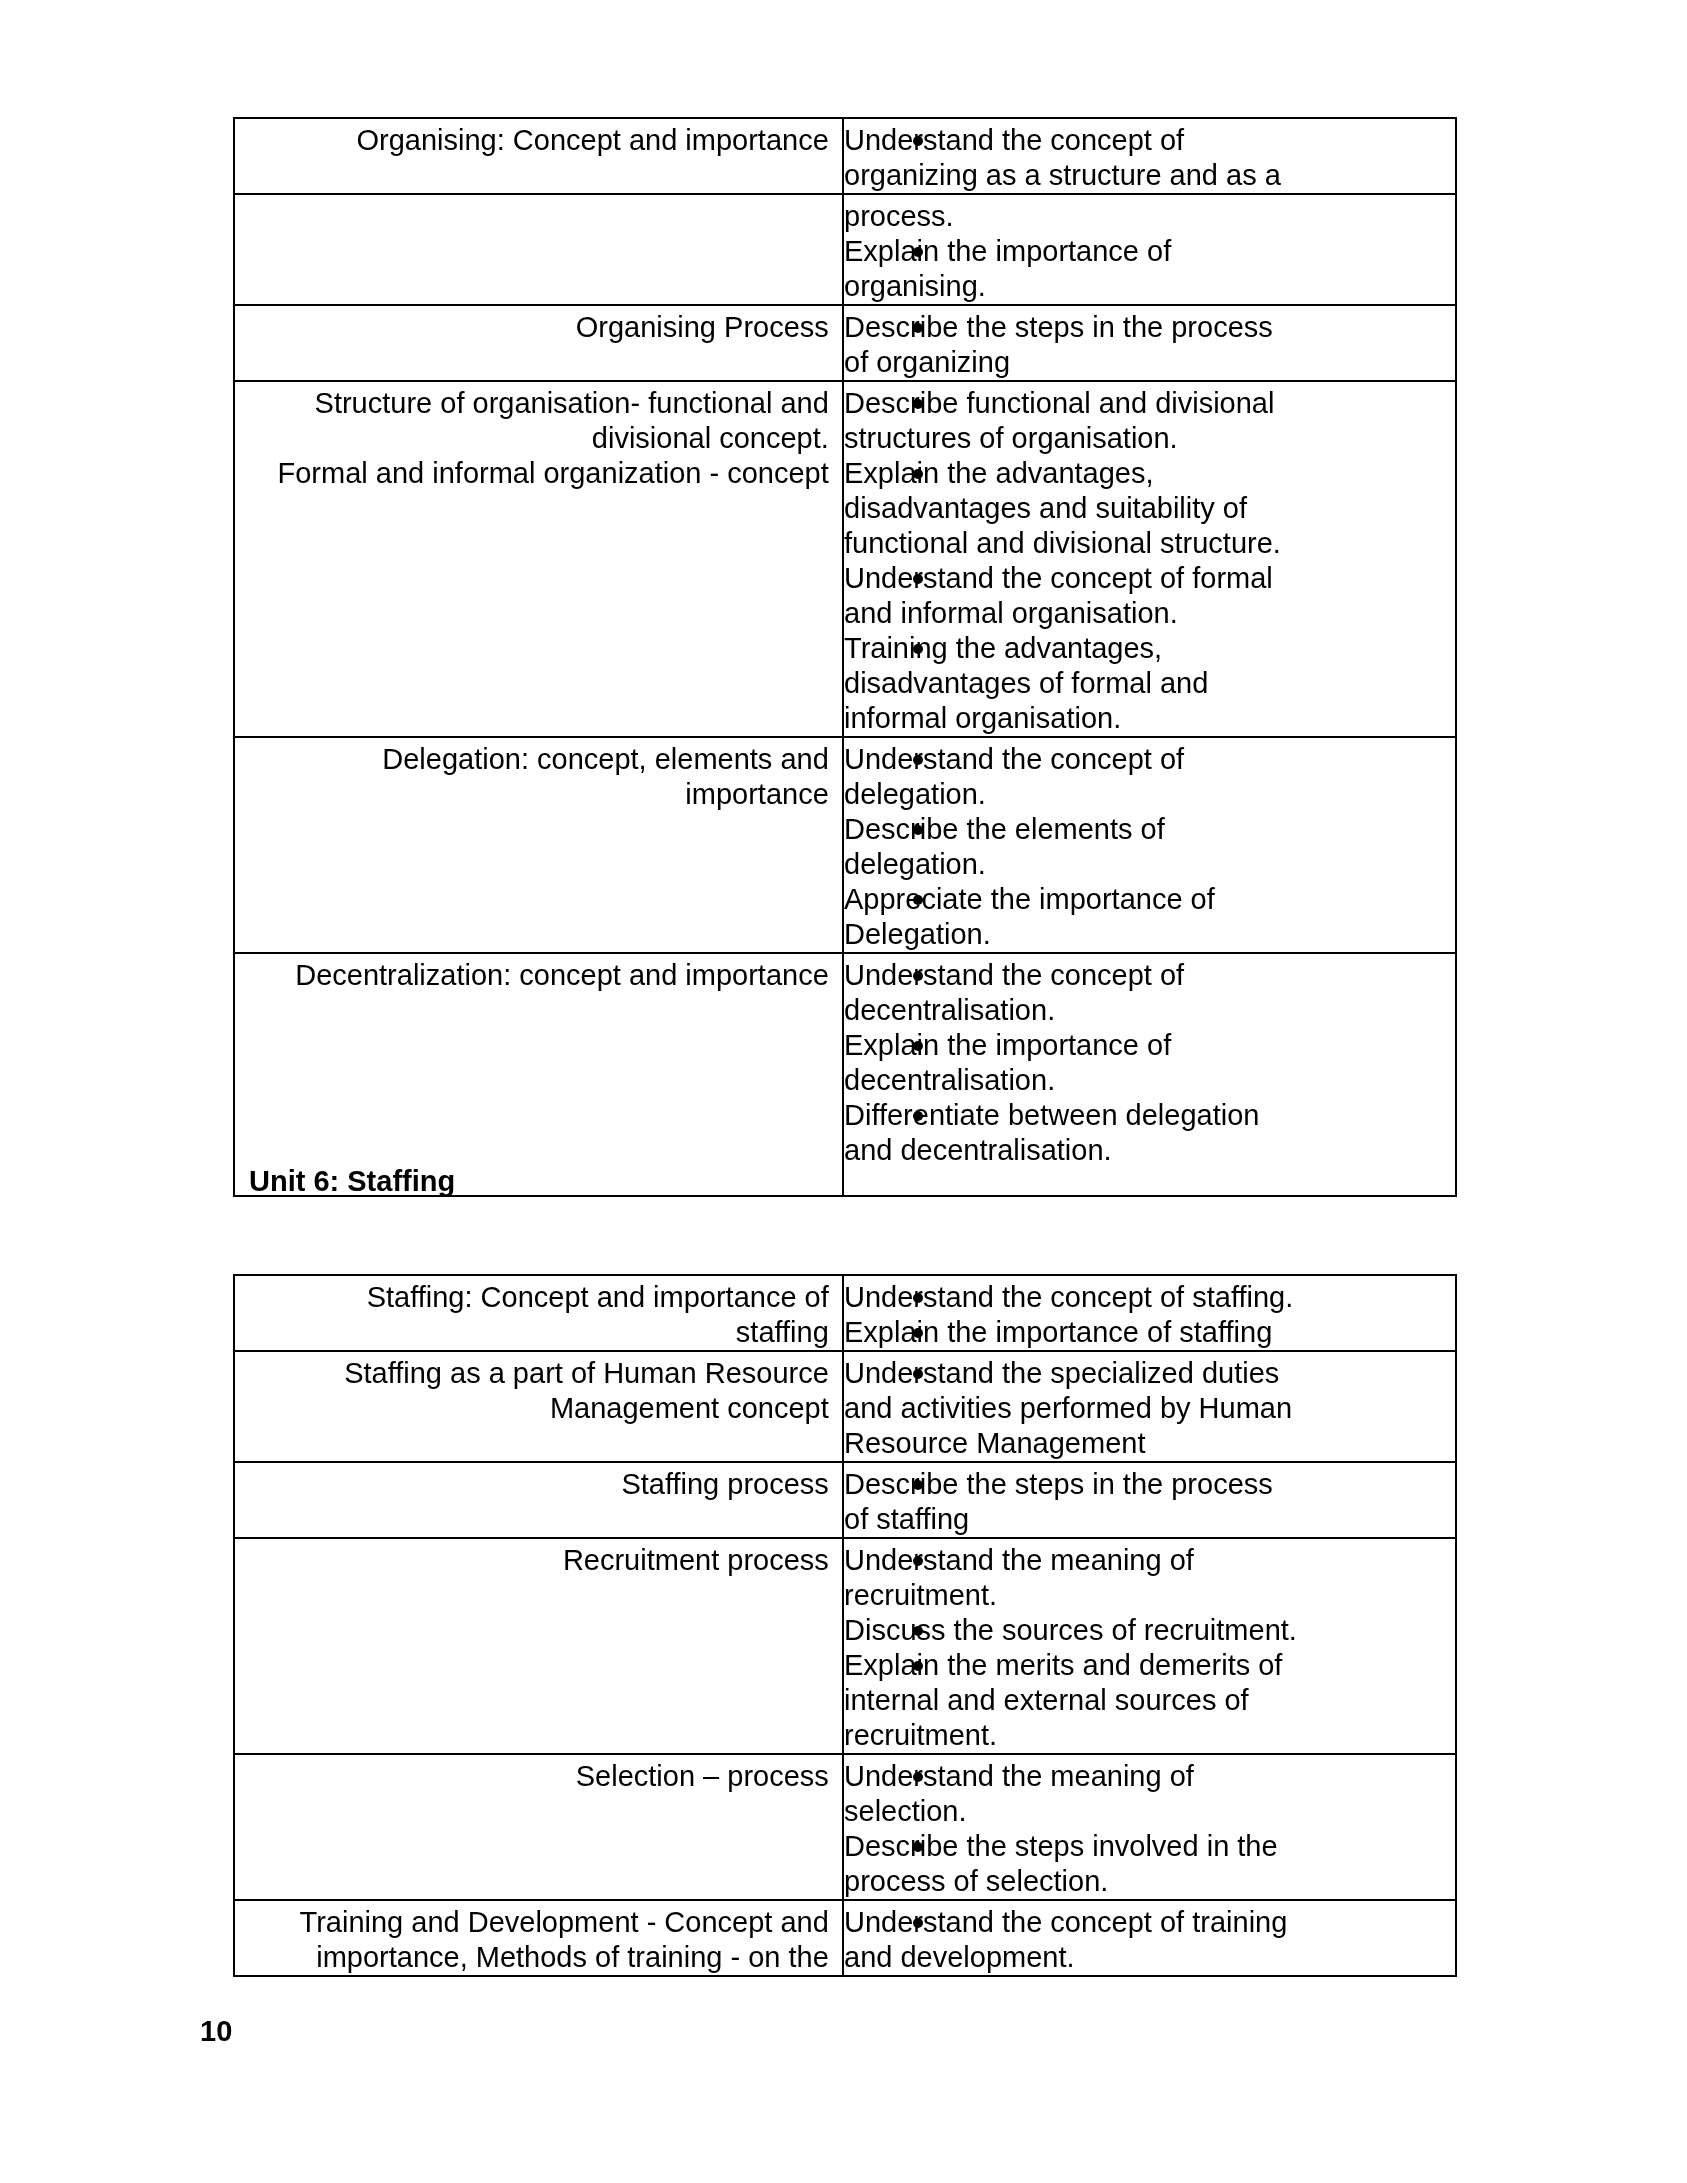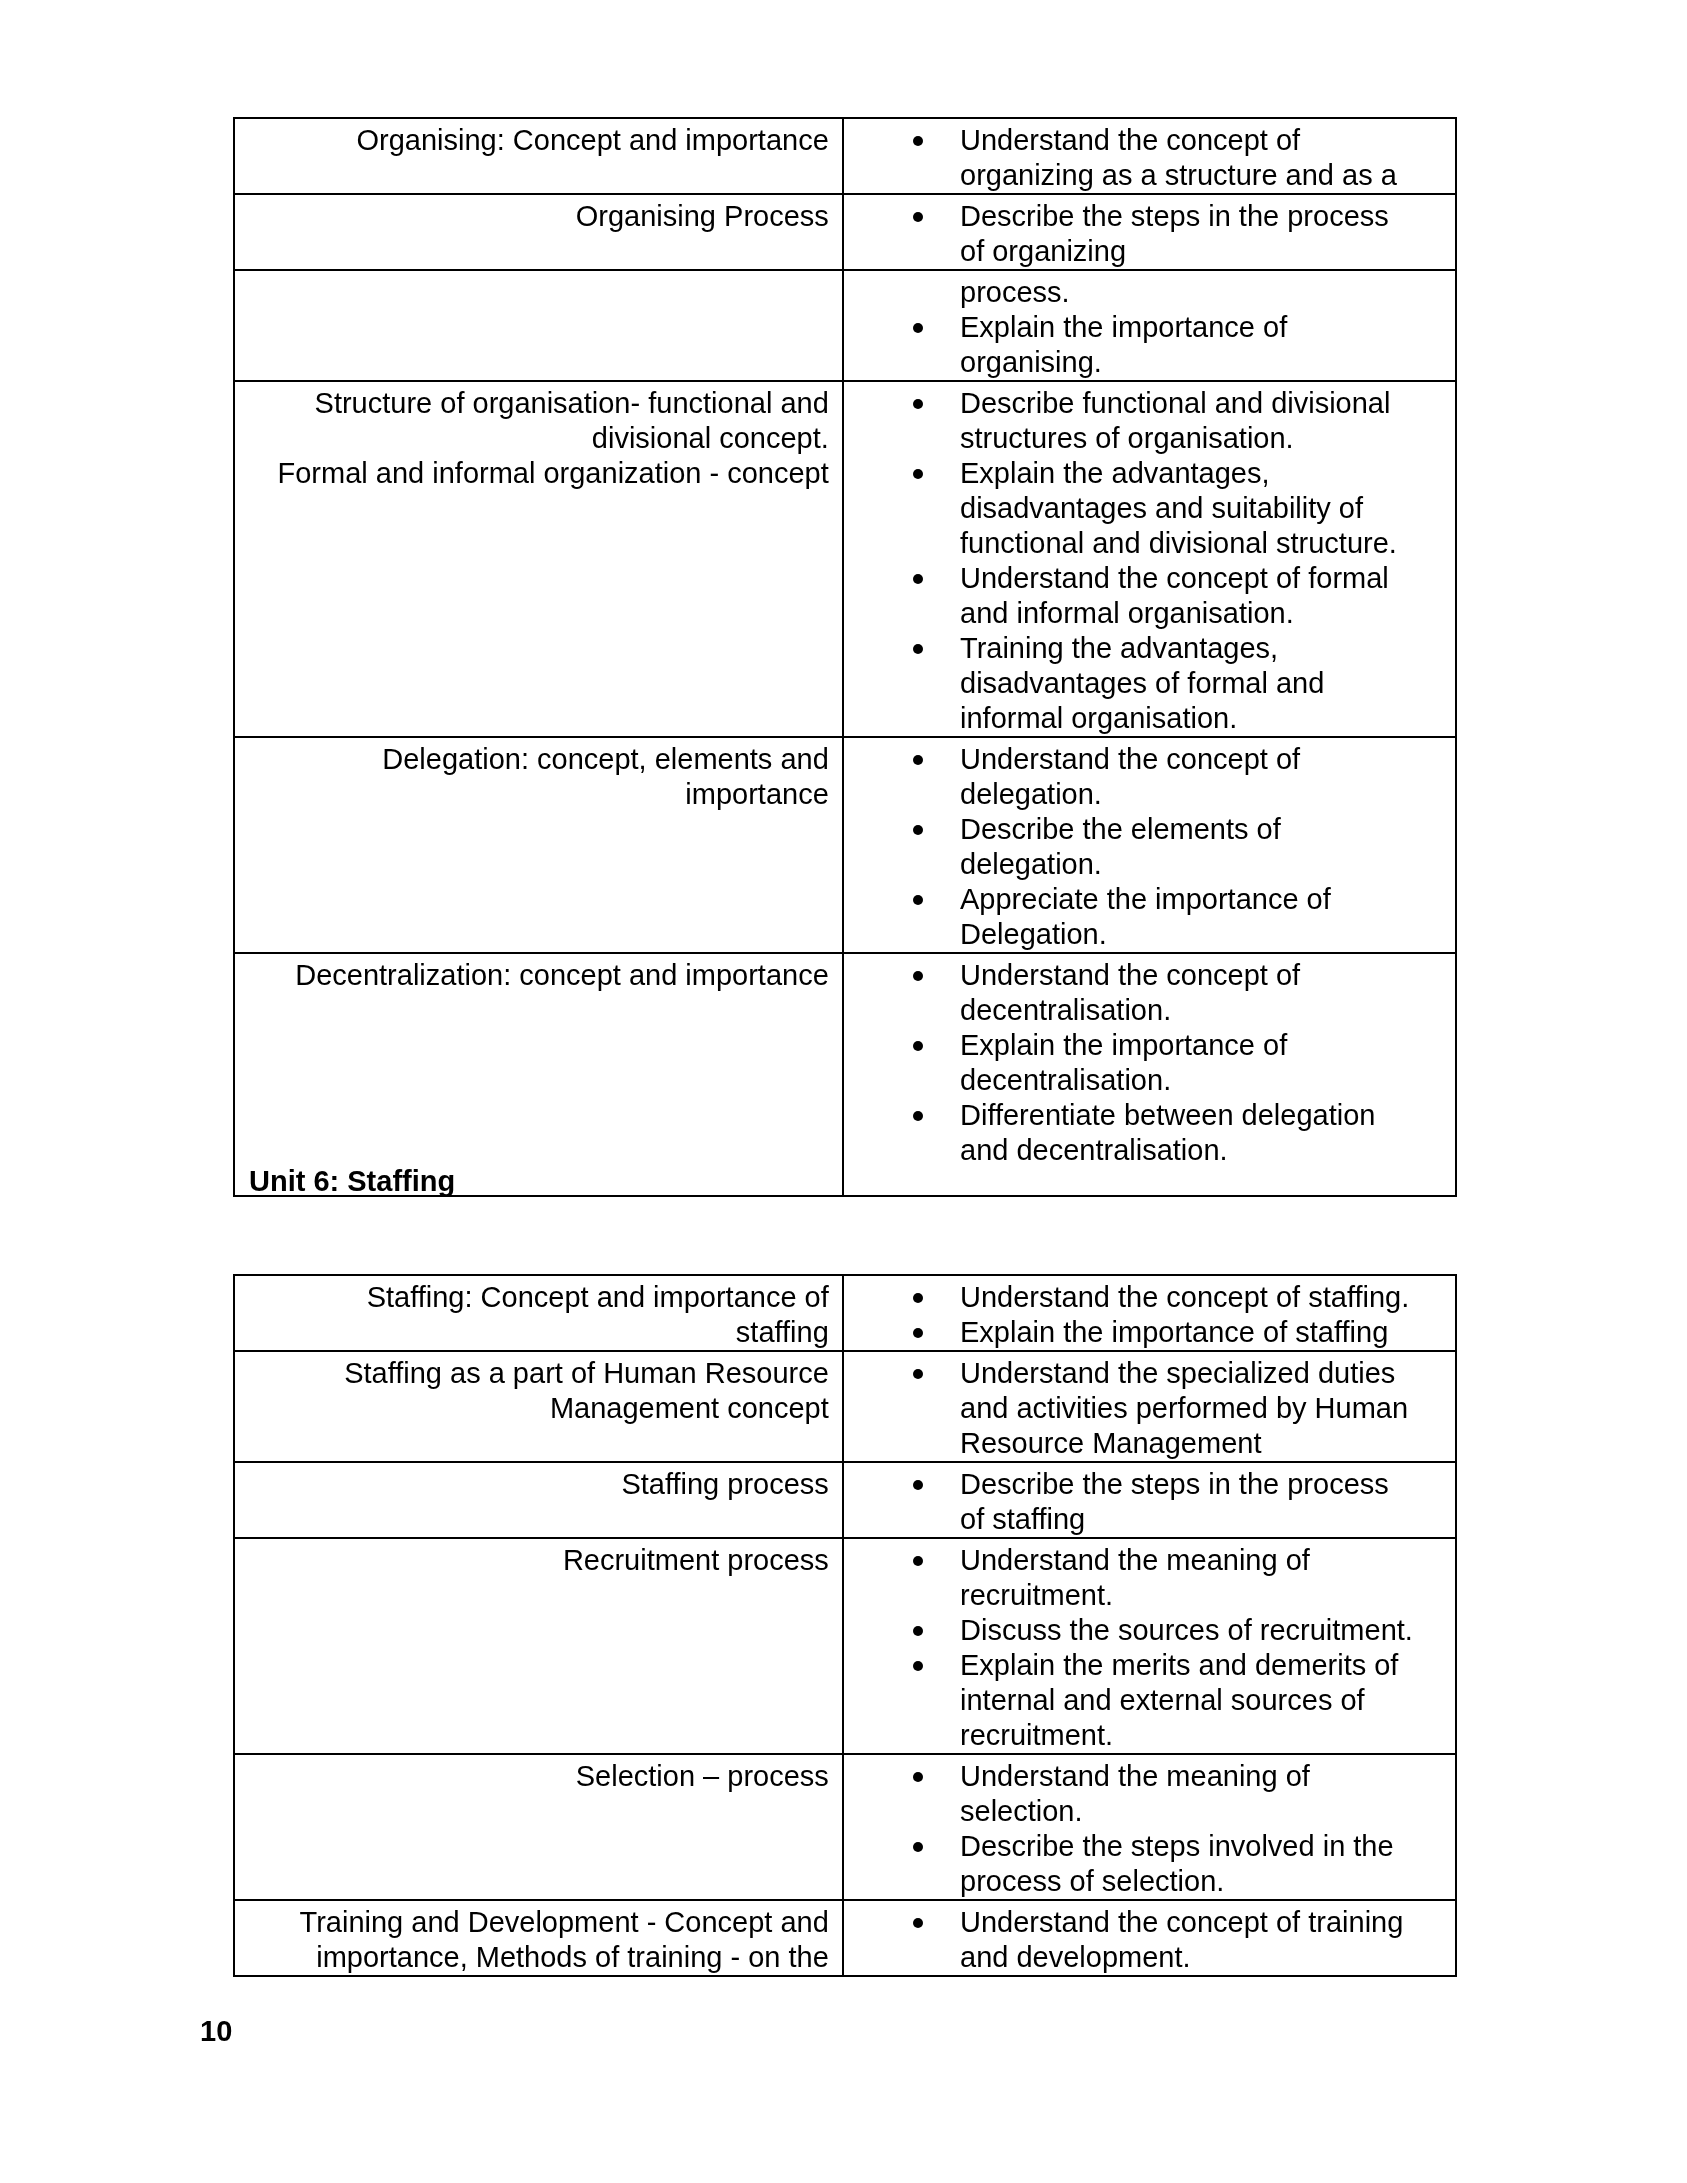--- a/index.html
+++ b/index.html
@@ -38,21 +38,20 @@
       white-space: pre-line;
       text-align: right;
     }
     .obj-list {
       list-style: none;
       margin: 0;
       padding: 4px 13.2px 0 0;
     }
     .obj-list li {
       position: relative;
-      padding-left: 116px;
       white-space: pre-line;
     }
     .obj-list li::before {
       content: "";
       position: absolute;
       left: 69px;
       top: 13.2px;
       width: 10px;
       height: 10px;
       border-radius: 50%;
@@ -89,40 +88,40 @@
       <td>
           <div class="topic">Organising: Concept and importance</div>
         </td>
       <td>
         <ul class="obj-list">
           <li>Understand the concept of
 organizing as a structure and as a</li>
         </ul>
       </td>
     </tr>
-    <tr style="height:73px">
-      <td>
-          <div class="topic">Organising Process</div>
-        </td>
-      <td>
-        <ul class="obj-list">
-          <li>Describe the steps in the process
-of organizing</li>
-        </ul>
-      </td>
-    </tr>
     <tr style="height:109px">
       <td>
           <div class="topic"></div>
         </td>
       <td>
         <ul class="obj-list">
           <li class="cont">process.</li>
           <li>Explain the importance of
 organising.</li>
+        </ul>
+      </td>
+    </tr>
+    <tr style="height:73px">
+      <td>
+          <div class="topic">Organising Process</div>
+        </td>
+      <td>
+        <ul class="obj-list">
+          <li>Describe the steps in the process
+of organizing</li>
         </ul>
       </td>
     </tr>
     <tr style="height:281px">
       <td>
           <div class="topic">Structure of organisation- functional and
 divisional concept.
 Formal and informal organization - concept</div>
         </td>
       <td>

